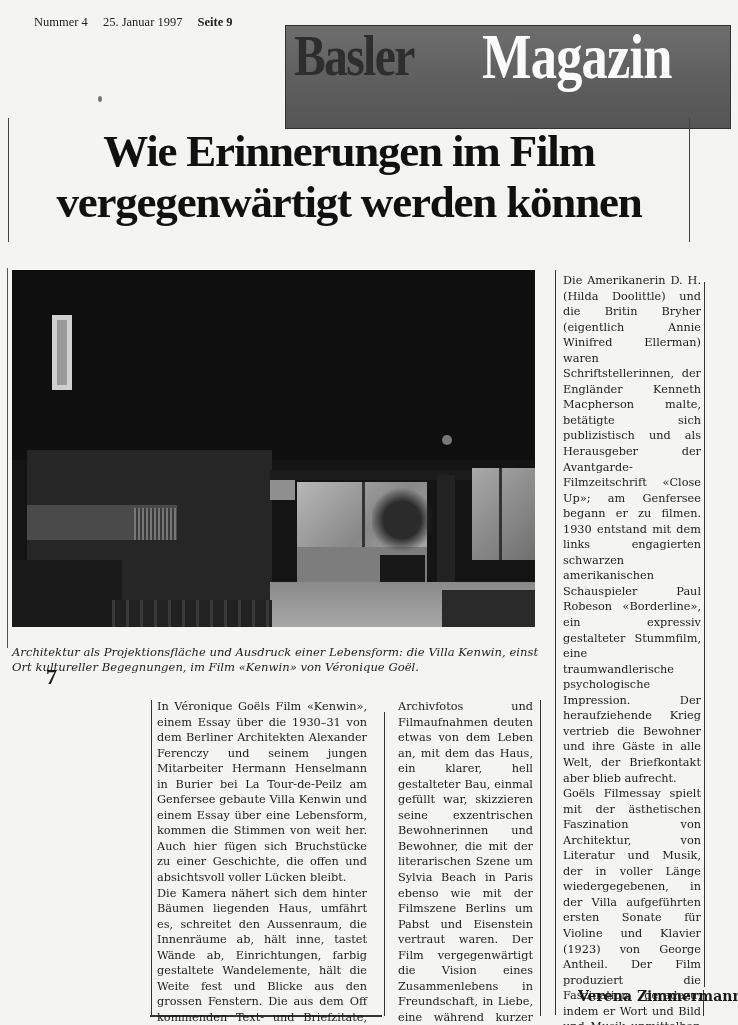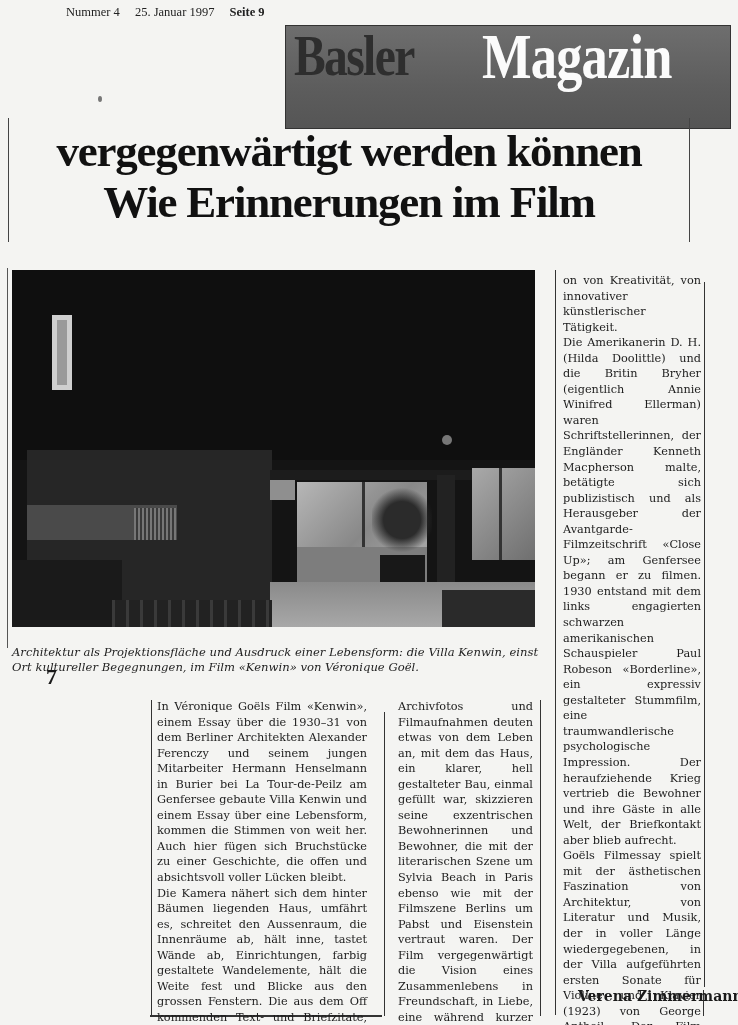--- a/index.html
+++ b/index.html
@@ -5,22 +5,22 @@
     html, body { margin: 0; padding: 0; }
     body {
       width: 738px; height: 1025px; position: relative; overflow: hidden;
       background: #f4f4f2;
       font-family: "DejaVu Serif", serif;
       color: #1a1a1a;
     }
     .abs { position: absolute; }
     
     .issue-line {
-      left: 34px; top: 5px; font-size: 12.5px; white-space: nowrap;
-      font-family: "Liberation Serif", serif; color: #222; margin-left: 32px;
+      left: 34px; top: 15px; font-size: 12.5px; white-space: nowrap;
+      font-family: "Liberation Serif", serif; color: #222;
     }
     .issue-line span { margin-right: 12px; }
     .issue-line .page { font-weight: bold; }
     .masthead {
       left: 285px; top: 25px; width: 446px; height: 104px;
       background: linear-gradient(180deg, #6e6e6e 0%, #5d5d5d 60%, #555 100%);
       border: 1px solid #333; box-sizing: border-box; overflow: hidden;
     }
     .masthead .basler {
       position: absolute; left: 8px; top: -4px;
@@ -86,22 +86,22 @@
 
 <div class="abs masthead">
   <span class="basler">Basler</span>
   <span class="magazin">Magazin</span>
 </div>
 
 <div class="abs speck" style="left:98px;top:96px;"></div>
 
 <div class="abs headline-box">
   <div class="headline">
+    <div>Wie Erinnerungen im Film</div>
     <div>vergegenwärtigt werden können</div>
-    <div>Wie Erinnerungen im Film</div>
   </div>
 </div>
 
 <div class="abs left-rule"></div>
 <div class="abs photo" title="Interior of Villa Kenwin with large windows, plant, armchair and table">
   <div style="left:0;top:0;width:523px;height:190px;background:#0f0f0f;"></div>
   <div style="left:40px;top:45px;width:20px;height:75px;background:#cfcfcf;"></div>
   <div style="left:45px;top:50px;width:10px;height:65px;background:#9a9a9a;"></div>
   <div style="left:15px;top:180px;width:245px;height:155px;background:#262626;"></div>
   <div style="left:15px;top:235px;width:150px;height:35px;background:#4a4a4a;"></div>
@@ -137,18 +137,17 @@
 <div class="abs col col1">
   <p>In Véronique Goëls Film «Kenwin», einem Essay über die 1930–31 von dem Berliner Architekten Alexander Ferenczy und seinem jungen Mitarbeiter Hermann Henselmann in Burier bei La Tour-de-Peilz am Genfersee gebaute Villa Kenwin und einem Essay über eine Lebensform, kommen die Stimmen von weit her. Auch hier fügen sich Bruchstücke zu einer Geschichte, die offen und absichtsvoll voller Lücken bleibt.</p>
   <p>Die Kamera nähert sich dem hinter Bäumen liegenden Haus, umfährt es, schreitet den Aussenraum, die Innenräume ab, hält inne, tastet Wände ab, Einrichtungen, farbig gestaltete Wandelemente, hält die Weite fest und Blicke aus den grossen Fenstern. Die aus dem Off kommenden Text- und Briefzitate, die</p>
 </div>
 
 <div class="abs col col2">
   <p>Archivfotos und Filmaufnahmen deuten etwas von dem Leben an, mit dem das Haus, ein klarer, hell gestalteter Bau, einmal gefüllt war, skizzieren seine exzentrischen Bewohnerinnen und Bewohner, die mit der literarischen Szene um Sylvia Beach in Paris ebenso wie mit der Filmszene Berlins um Pabst und Eisenstein vertraut waren. Der Film vergegenwärtigt die Vision eines Zusammenlebens in Freundschaft, in Liebe, eine während kurzer Zeit verwirklichte Visi-</p>
 </div>
 
 <div class="abs col col3">
-  <p>on von Kreativität, von innovativer künstlerischer Tätigkeit.</p>
   <p>Die Amerikanerin D. H. (Hilda Doolittle) und die Britin Bryher (eigentlich Annie Winifred Ellerman) waren Schriftstellerinnen, der Engländer Kenneth Macpherson malte, betätigte sich publizistisch und als Herausgeber der Avantgarde-Filmzeitschrift «Close Up»; am Genfersee begann er zu filmen. 1930 entstand mit dem links engagierten schwarzen amerikanischen Schauspieler Paul Robeson «Borderline», ein expressiv gestalteter Stummfilm, eine traumwandlerische psychologische Impression. Der heraufziehende Krieg vertrieb die Bewohner und ihre Gäste in alle Welt, der Briefkontakt aber blieb aufrecht.</p>
   <p>Goëls Filmessay spielt mit der ästhetischen Faszination von Architektur, von Literatur und Musik, der in voller Länge wiedergegebenen, in der Villa aufgeführten ersten Sonate für Violine und Klavier (1923) von George Antheil. Der Film produziert die Faszination geradezu, indem er Wort und Bild und Musik unmittelbar, ohne kommentierende Information, wirken lässt.</p>
 </div>
 
 <div class="abs author">Verena Zimmermann</div>
 
 </body></html>

